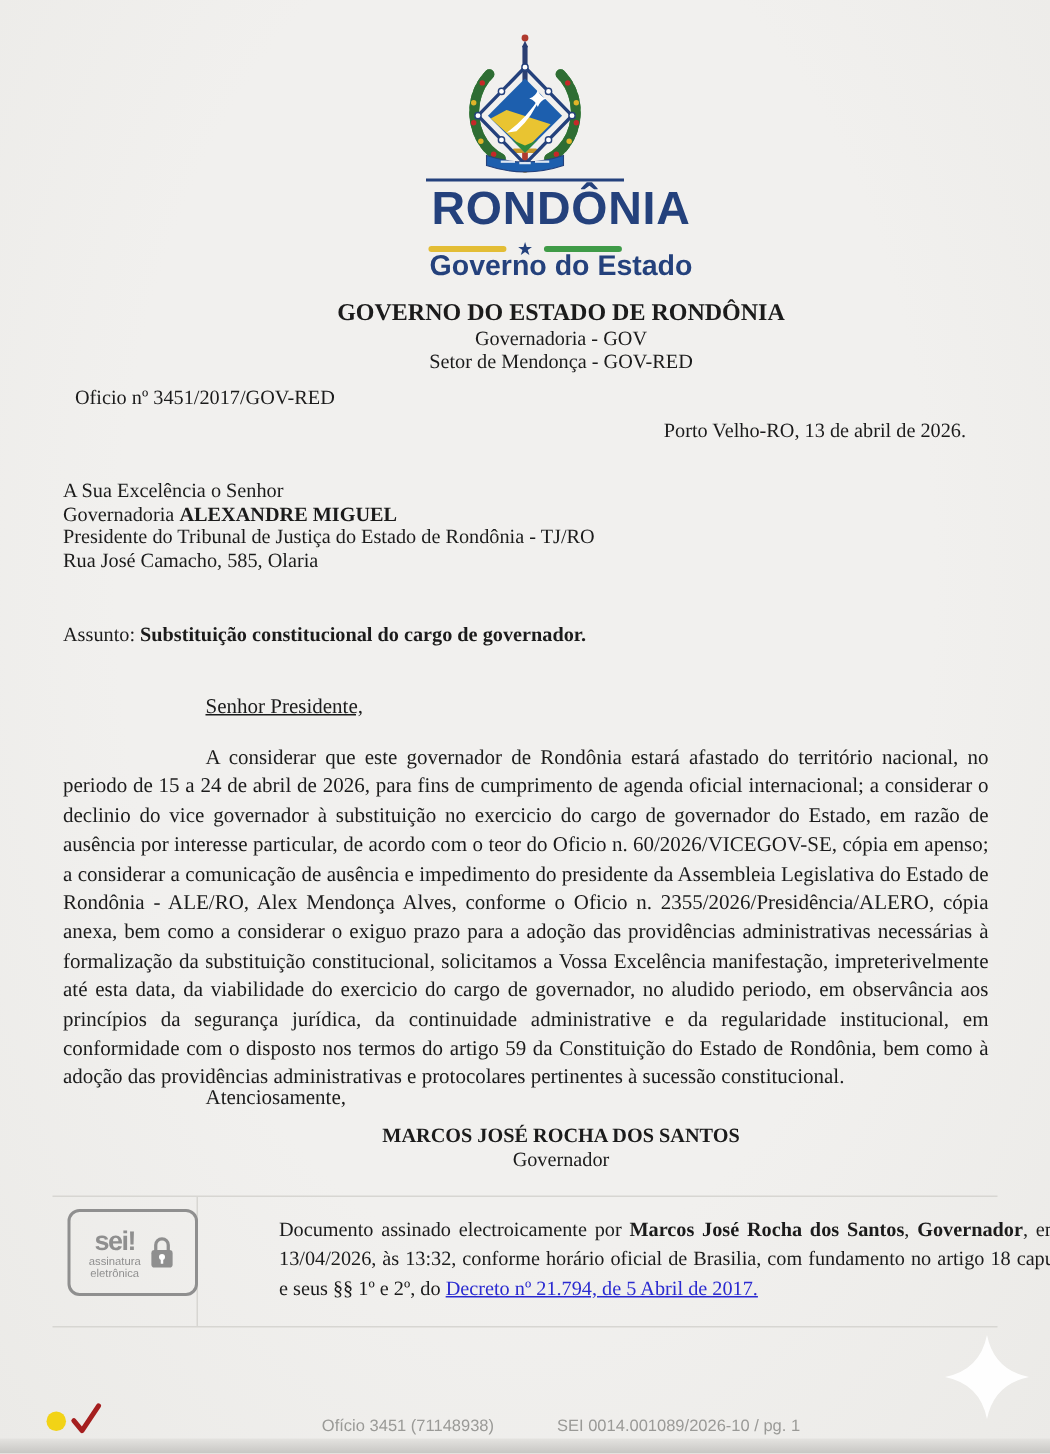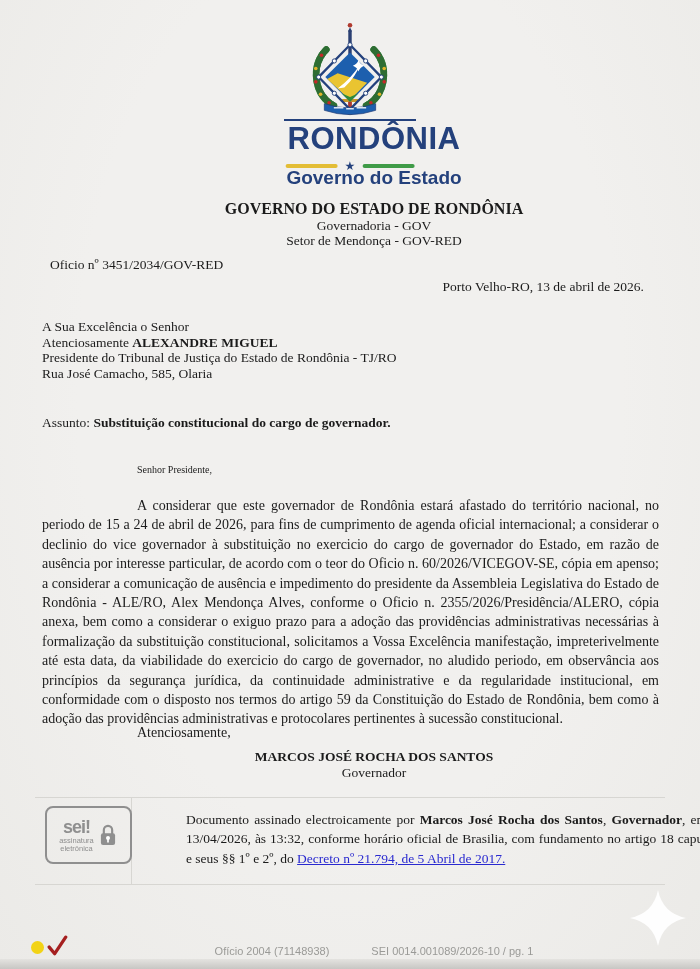--- a/index.html
+++ b/index.html
@@ -35,21 +35,21 @@
   .org-title{top:200px;font-weight:bold;font-size:16px;}
   .org-unit{top:218px;font-size:13.5px;}
   .org-sector{top:233px;font-size:13.5px;}
   .doc-ref{top:257px;left:50px;font-size:13.5px;}
   .dateline{top:279px;right:56px;font-size:13.5px;}
 
   .addr{left:42px;top:319px;font-size:13.5px;line-height:15.7px;}
   .subject{left:42px;top:415px;font-size:13.5px;}
   .b{font-weight:bold;}
 
-  .salutation{left:137px;top:464px;font-size:10px;}
+  .salutation{left:137px;top:464px;font-size:14px;text-decoration:underline;}
   .body-par{
     left:42px;top:496px;width:617px;
     font-size:14px;line-height:19.4px;
     text-align:justify;text-indent:95px;
   }
   .closing{left:137px;top:725px;font-size:14px;}
   .signer-name{top:749px;font-weight:bold;font-size:13.5px;}
   .signer-title{top:765px;font-size:13.5px;}
 
   
@@ -140,26 +140,26 @@
     <span class="rule-y"></span>
     <span class="star">★</span>
     <span class="rule-g"></span>
   </div>
   <div class="abs centered brand-subtitle">Governo do Estado</div>
 
   <div class="abs centered org-title">GOVERNO DO ESTADO DE RONDÔNIA</div>
   <div class="abs centered org-unit">Governadoria - GOV</div>
   <div class="abs centered org-sector">Setor de Mendonça - GOV-RED</div>
 
-  <div class="abs doc-ref">Oficio nº 3451/2034/GOV-RED</div>
+  <div class="abs doc-ref">Oficio nº 3451/2017/GOV-RED</div>
   <div class="abs dateline">Porto Velho-RO, 13 de abril de 2026.</div>
 
   <div class="abs addr">
     <div>A Sua Excelência o Senhor</div>
-    <div><span>Atenciosamente </span><span class="b">ALEXANDRE MIGUEL</span></div>
+    <div><span>Governadoria </span><span class="b">ALEXANDRE MIGUEL</span></div>
     <div>Presidente do Tribunal de Justiça do Estado de Rondônia - TJ/RO</div>
     <div>Rua José Camacho, 585, Olaria</div>
   </div>
 
   <div class="abs subject">
     <span>Assunto: </span><span class="b">Substituição constitucional do cargo de governador.</span>
   </div>
 
   <div class="abs salutation">Senhor Presidente,</div>
 
@@ -190,21 +190,21 @@
   <div class="abs sig-text">
     <span>Documento assinado electroicamente por </span><span class="b">Marcos José Rocha dos Santos</span><span>, </span><span class="b">Governador</span><span>, em 13/04/2026, às 13:32, conforme horário oficial de Brasilia, com fundamento no artigo 18 caput e seus §§ 1º e 2º, do </span><span class="sig-link">Decreto nº 21.794, de 5 Abril de 2017.</span>
   </div>
 
   <div class="abs dot"></div>
   <svg class="abs check" width="22" height="22" viewBox="0 0 20 20">
     <path d="M2,11 L7,17 L17,2" fill="none" stroke="#a51f1f" stroke-width="3" stroke-linecap="round" stroke-linejoin="round"></path>
   </svg>
 
   <div class="abs centered footer-row">
-    <span>Ofício 2004 (71148938)</span>
+    <span>Ofício 3451 (71148938)</span>
     <span>SEI 0014.001089/2026-10 / pg. 1</span>
   </div>
 
   <svg class="abs sparkle" width="56" height="58" viewBox="0 0 60 60">
     <path d="M30,0 Q35,25 60,30 Q35,35 30,60 Q25,35 0,30 Q25,25 30,0" fill="#ffffff" opacity="0.95"></path>
   </svg>
 
   <div class="abs bottom-strip"></div>
 </div>
 

